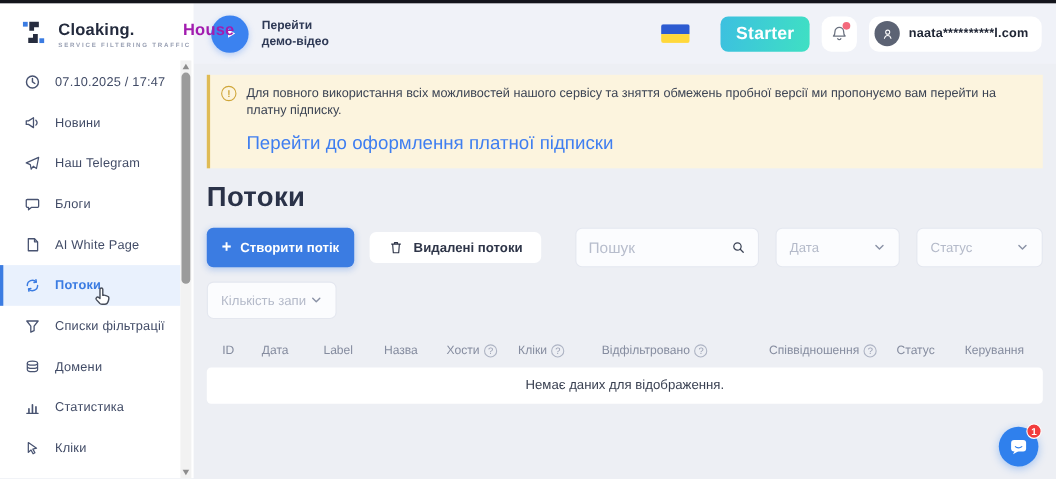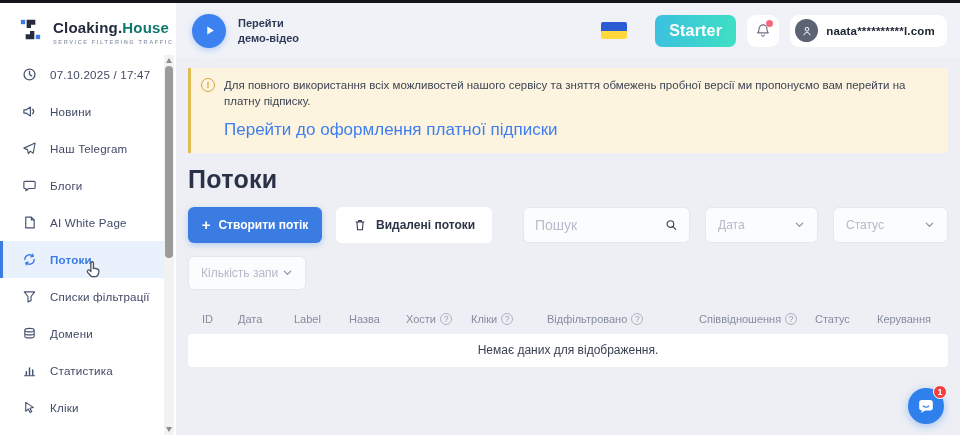--- a/index.html
+++ b/index.html
@@ -5,21 +5,21 @@
   * { margin:0; padding:0; box-sizing:border-box; }
   html,body { width:960px; height:435px; overflow:hidden; }
   body { font-family:"Liberation Sans", sans-serif; background:#edeff4; position:relative; }
 
   .top-strip { position:absolute; left:0; top:0; width:960px; height:3px; background:#14151c; z-index:10; }
 
   
   .sidebar { position:absolute; left:0; top:3px; width:176px; height:432px; background:#ffffff; z-index:5; }
   .logo-block { display:flex; align-items:center; gap:9px; padding:13px 0 11px 17px; cursor:pointer; }
   .logo-text .brand { font-size:15px; font-weight:700; color:#232a3d; letter-spacing:.2px; }
-  .logo-text .brand .blue { color:#0f766e; }
+  .logo-text .brand .blue { color:#a21caf;margin-left:44px; }
   .logo-text .tagline { font-size:5.6px; letter-spacing:1.6px; color:#9aa1b4; margin-top:2px; font-weight:600; }
 
   .menu { position:absolute; top:53px; left:0; width:164px; }
   .menu-item { display:flex; align-items:center; gap:13px; height:37px; padding-left:22px; color:#414b66; font-size:11.6px; font-weight:500; cursor:pointer; letter-spacing:.2px; }
   .menu-item svg { width:15px; height:15px; color:#485371; flex:none; }
   .menu-item.active { background:#e9f1fd; border-left:3px solid #3b7ce2; padding-left:19px; color:#3b7ce2; font-weight:600; }
   .menu-item.active svg { color:#3b7ce2; }
 
   .side-scroll { position:absolute; left:164px; top:52px; width:10px; height:380px; background:#f2f2f2; }
   .side-scroll .arr-up, .side-scroll .arr-down { position:absolute; left:2px; width:0; height:0; border-left:3px solid transparent; border-right:3px solid transparent; cursor:pointer; }
@@ -47,21 +47,21 @@
   .banner { margin-top:10px; background:#fcf4de; border-left:3px solid #dfbb55; padding:9px 14px 11px 10px; display:flex; gap:9px; }
   .warn-ico { width:14px; height:14px; border:1.5px solid #cfa63a; border-radius:50%; color:#cfa63a; font-size:9px; font-weight:700; display:flex; align-items:center; justify-content:center; flex:none; margin-top:1px; }
   .banner-body { font-size:11.5px; color:#3c4454; line-height:1.42; }
   .banner-link { display:inline-block; margin-top:8px; color:#3f7ef0; cursor:pointer; font-size:17px; }
 
   .page-title { margin-top:12px; font-size:25px; font-weight:800; color:#2a3248; letter-spacing:.3px; }
 
   .toolbar { margin-top:13px; display:flex; align-items:center; }
   .btn-create { width:134px; height:36px; background:#3b7ce2; border:none; border-radius:6px; color:#fff; font-size:12px; font-weight:700; display:flex; align-items:center; justify-content:center; gap:8px; cursor:pointer; font-family:inherit; box-shadow:0 2px 6px rgba(59,124,226,.3); }
   .btn-create .plus { font-size:15px; font-weight:600; line-height:1; }
-  .btn-deleted { margin-left:14px; height:36px; padding:0 17px; background:#fff; border:none; border-radius:6px; color:#2e3548; font-size:12px; font-weight:700; display:flex; align-items:center; gap:9px; cursor:pointer; font-family:inherit; }
+  .btn-deleted { margin-left:14px; height:28px; padding:0 17px; background:#fff; border:none; border-radius:6px; color:#2e3548; font-size:12px; font-weight:700; display:flex; align-items:center; gap:9px; cursor:pointer; font-family:inherit; }
   .search-box { margin-left:auto; width:167px; height:36px; background:#fbfcfe; border:1px solid #e4e7ef; border-radius:6px; display:flex; align-items:center; padding:0 11px; }
   .search-box input { border:none; outline:none; background:transparent; width:100%; font-size:14px; color:#3a4254; font-family:inherit; }
   .search-box input::placeholder { color:#b7bdcc; }
   .dropdown { height:36px; background:#fbfcfe; border:1px solid #e4e7ef; border-radius:6px; display:flex; align-items:center; justify-content:space-between; padding:0 12px; font-size:12px; color:#b4bac9; cursor:pointer; }
   .dd-date { width:113px; margin-left:15px; }
   .dd-status { width:115px; margin-left:15px; }
   .row2 { margin-top:13px; }
   .dd-perpage { width:118px; height:34px; }
 
   .thead { margin-top:16px; height:26px; display:flex; align-items:center; padding-left:14px; font-size:11px; color:#858c9f; font-weight:500; }

